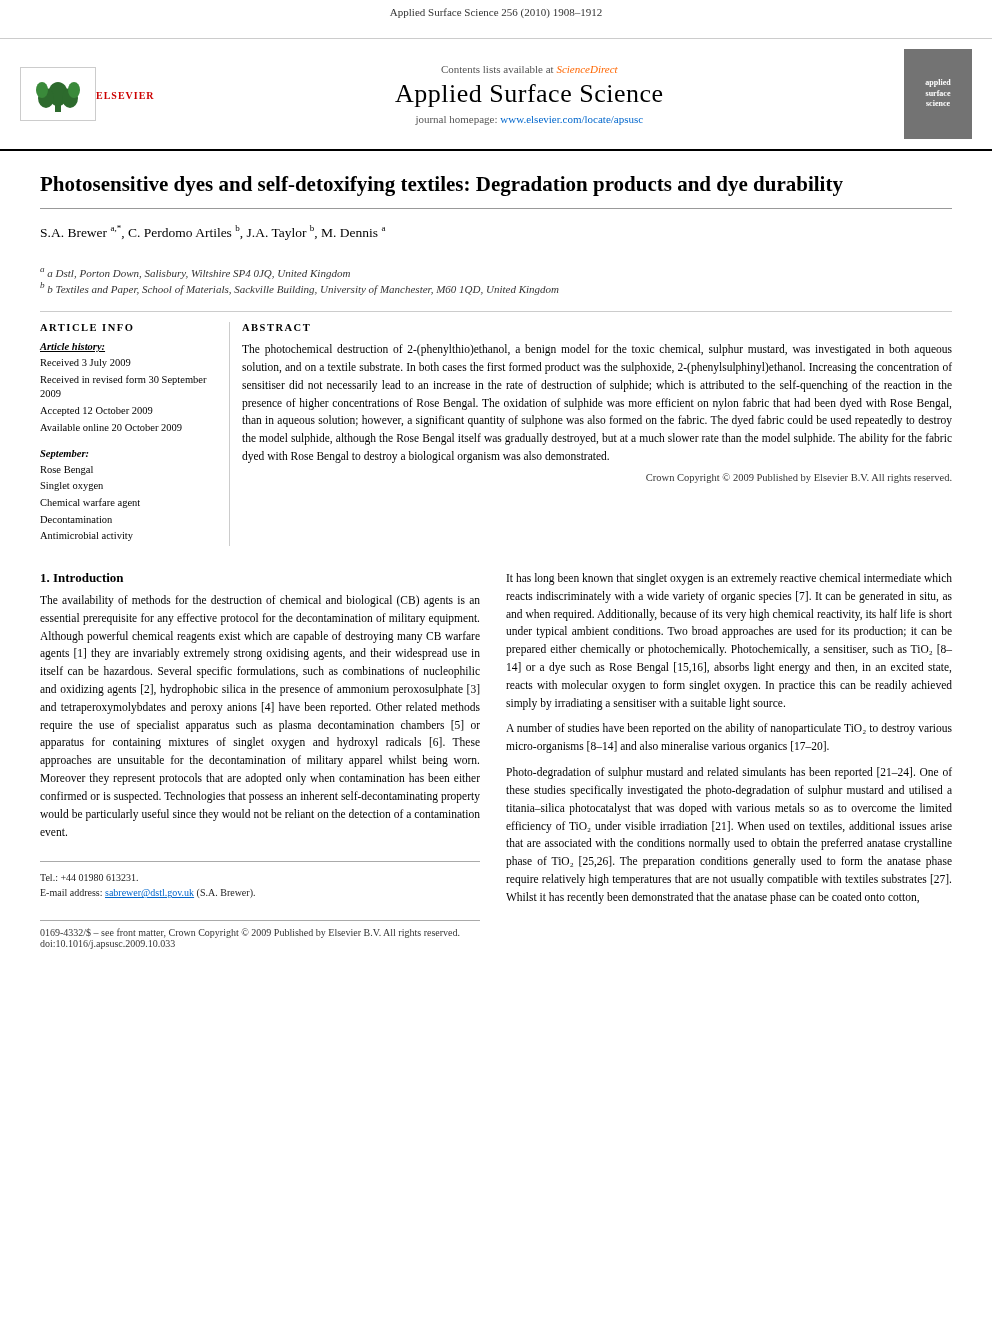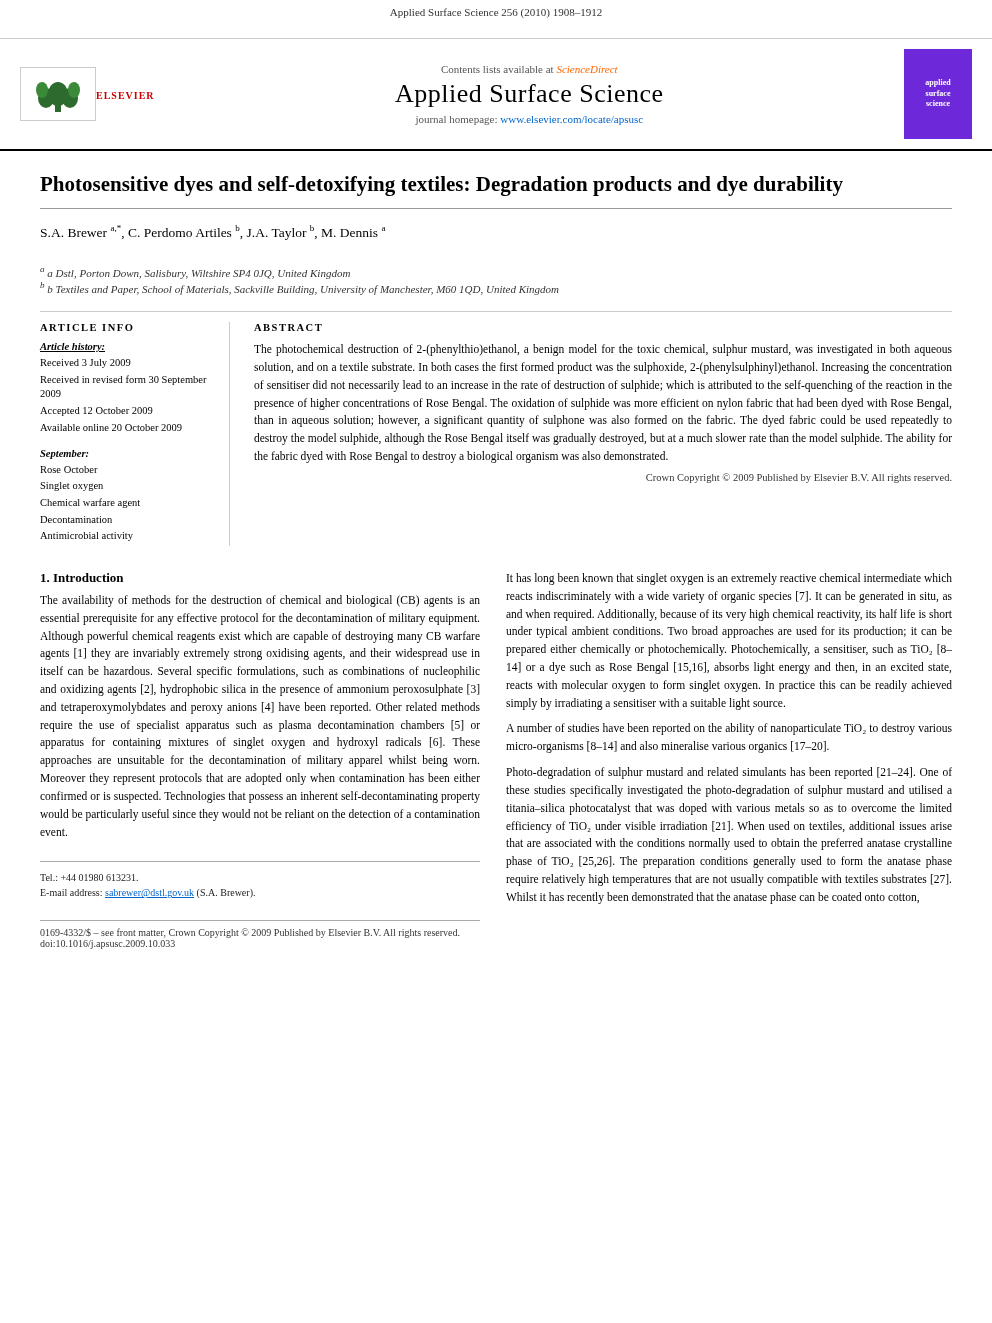--- a/index.html
+++ b/index.html
@@ -79,21 +79,21 @@
       font-size: 11px;
       color: #555;
       margin-top: 4px;
     }
     .journal-homepage-link {
       color: #0066cc;
     }
     .journal-cover {
       width: 68px;
       height: 90px;
-      background: #6d28d9;
+      background: #737373;
       display: flex;
       flex-direction: column;
       align-items: center;
       justify-content: center;
       color: #fff;
       font-size: 7px;
       text-align: center;
       padding: 4px;
       line-height: 1.4;
     }
@@ -138,21 +138,21 @@
       margin-bottom: 16px;
       font-style: italic;
     }
     .affiliation-line {
       margin-bottom: 2px;
     }
 
     
     .two-col {
       display: flex;
-      gap: 24px;
+      gap: 12px;
       margin-top: 12px;
       border-top: 1px solid #ccc;
       padding-top: 10px;
     }
 
     
     .col-left {
       width: 190px;
       min-width: 190px;
       border-right: 1px solid #ccc;
@@ -339,21 +339,21 @@
       <div class="article-history">
         <div class="article-history-title">Article history:</div>
         <div class="article-history-item">Received 3 July 2009</div>
         <div class="article-history-item">Received in revised form 30 September 2009</div>
         <div class="article-history-item">Accepted 12 October 2009</div>
         <div class="article-history-item">Available online 20 October 2009</div>
       </div>
 
       <div class="keywords-section">
         <div class="keywords-title">September:</div>
-        <div class="keyword-item">Rose October</div>
+        <div class="keyword-item">Rose Bengal</div>
         <div class="keyword-item">Singlet oxygen</div>
         <div class="keyword-item">Chemical warfare agent</div>
         <div class="keyword-item">Decontamination</div>
         <div class="keyword-item">Antimicrobial activity</div>
       </div>
     </div>
 
     <div class="col-right">
       <div class="section-label">ABSTRACT</div>
       <div class="abstract-text">

